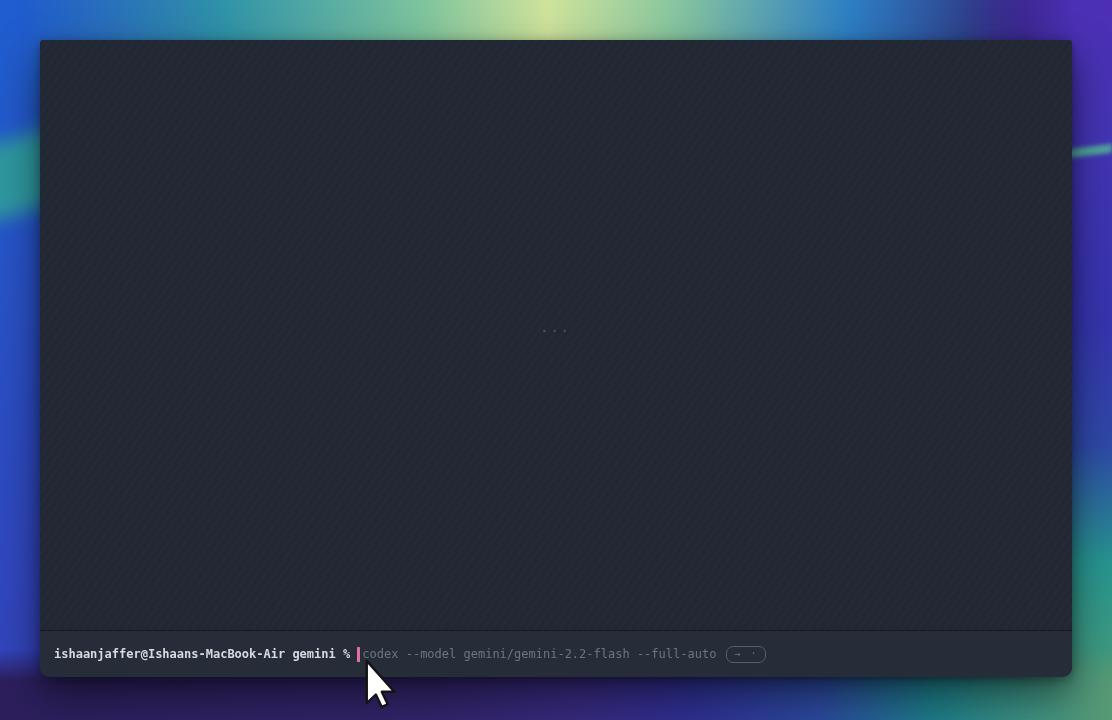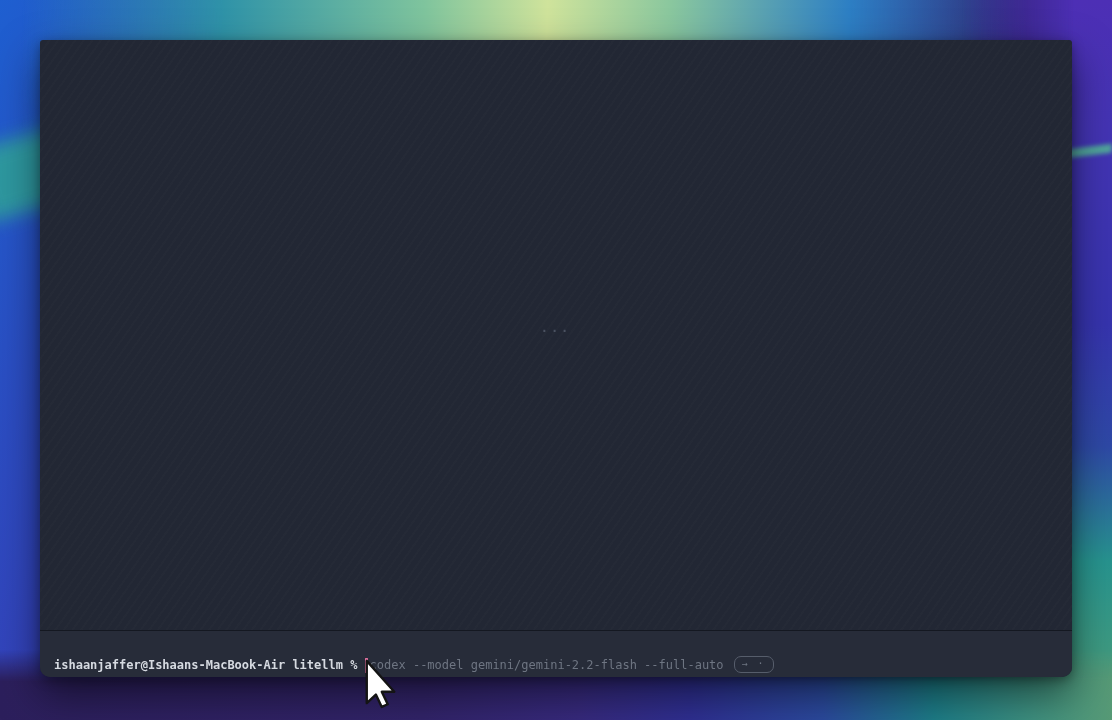--- a/index.html
+++ b/index.html
@@ -56,22 +56,22 @@
   }
   .center-ellipsis {
     position: absolute; left: 50%; top: 284px; transform: translateX(-50%);
     color: #4a5160; font-size: 12px; letter-spacing: 3px; font-weight: bold;
     user-select: none;
   }
   .terminal-input-bar {
     height: 47px; flex: 0 0 47px;
     background: #272c39;
     border-top: 1px solid #141821;
-    display: flex; align-items: flex-end;
-    padding: 4px 14px;
+    display: flex; align-items: center;
+    padding: 11px 14px;
     font-size: 12px; line-height: 16px;
     white-space: pre;
   }
   .p-seg { color: #d6dae1; font-weight: bold; margin-right: 7.2px; }
   .caret {
     display: inline-block; width: 3px; height: 15px;
     background: #e0719f; margin-right: 2px;
     vertical-align: text-bottom;
     border-radius: 0.5px;
   }
@@ -98,20 +98,20 @@
   <div class="wp-layer wp-left-teal"></div>
   <div class="wp-layer wp-right"></div>
   <div class="wp-layer wp-right-teal-line"></div>
   <div class="wp-layer wp-bottom"></div>
 
   <div class="terminal-window">
     <div class="terminal-body">
       <span class="center-ellipsis">···</span>
     </div>
     <div class="terminal-input-bar">
-      <span class="p-seg">ishaanjaffer@Ishaans-MacBook-Air</span><span class="p-seg">litellm</span><span class="p-seg">%</span><span class="caret"></span><span class="suggestion">codex --model gemini/gemini-2.2-flash --full-auto</span><span class="hint-badge"><span>→ ·</span></span>
+      <span class="p-seg">ishaanjaffer@Ishaans-MacBook-Air</span><span class="p-seg">gemini</span><span class="p-seg">%</span><span class="caret"></span><span class="suggestion">codex --model gemini/gemini-2.2-flash --full-auto</span><span class="hint-badge"><span>→ ·</span></span>
     </div>
   </div>
 
   <svg class="mouse-cursor" viewBox="0 0 34 52" xmlns="http://www.w3.org/2000/svg">
     <polygon points="2,2 2,48 11.9,38.6 18.3,52.1 24.8,49.2 18.3,35.6 31.9,35.6" fill="#ffffff" stroke="#141414" stroke-width="2.6" stroke-linejoin="round" transform="scale(0.92) translate(1,0)"></polygon>
   </svg>
 </div>
 
 </body></html>

